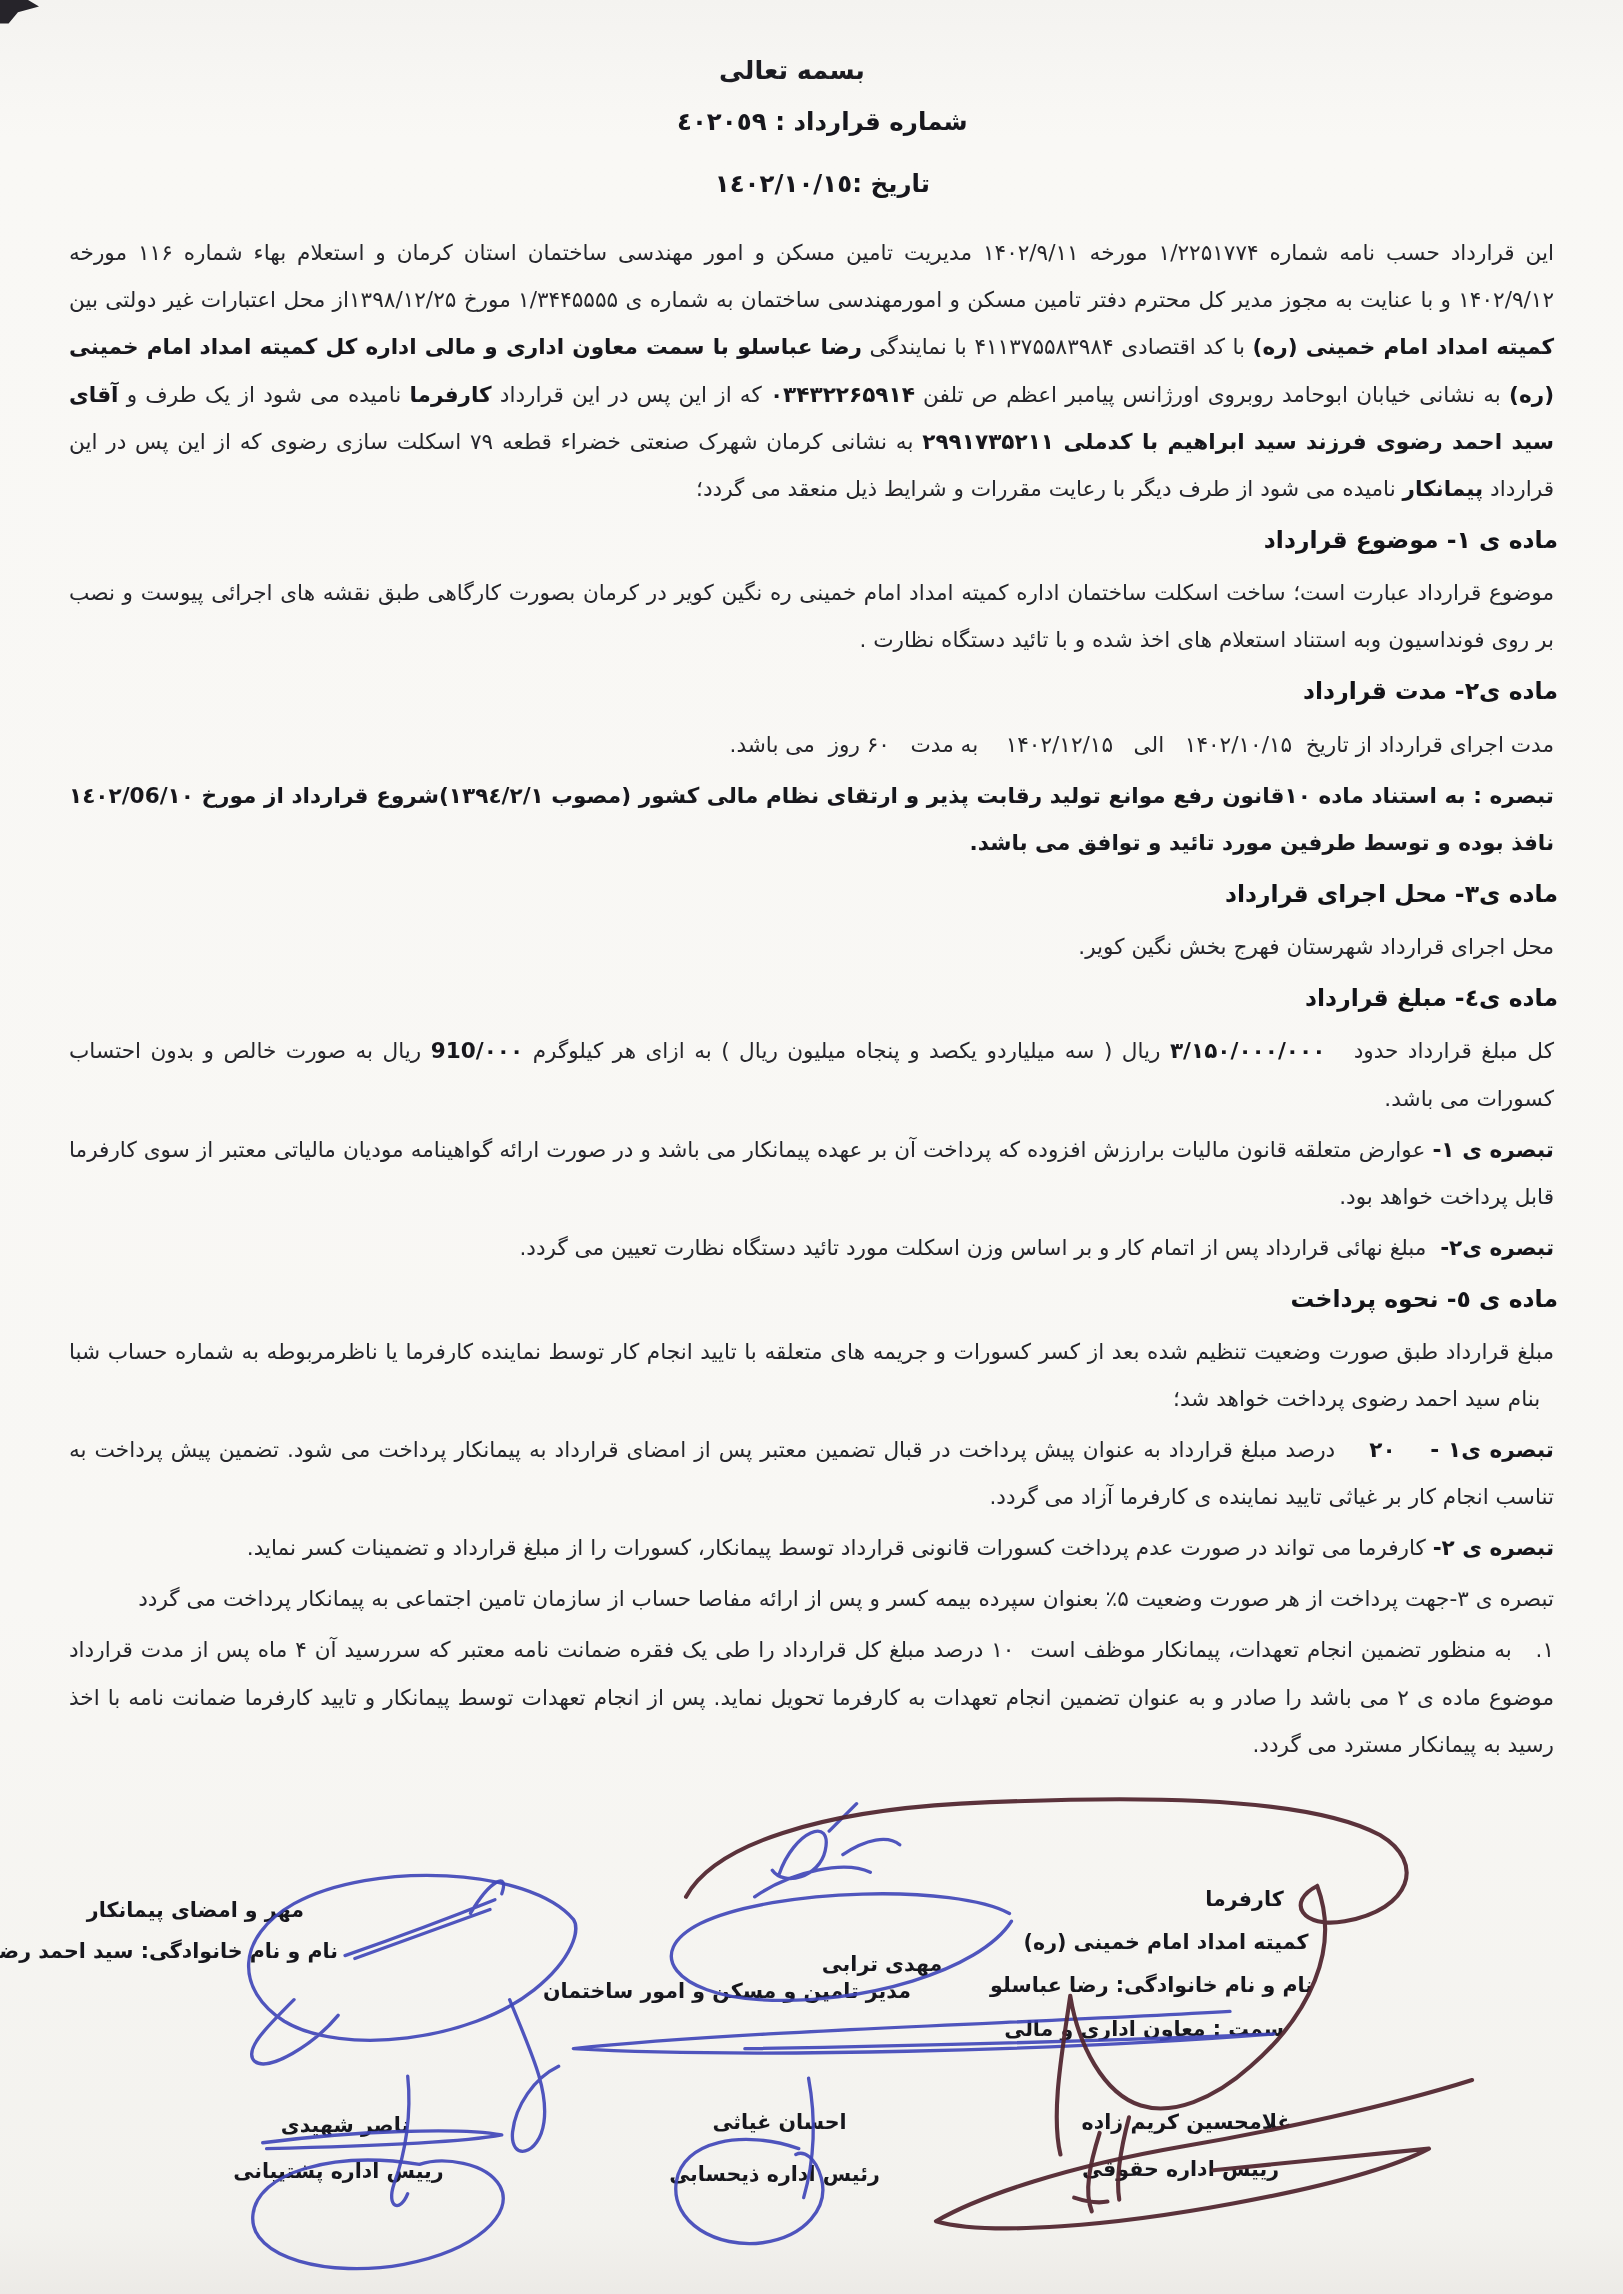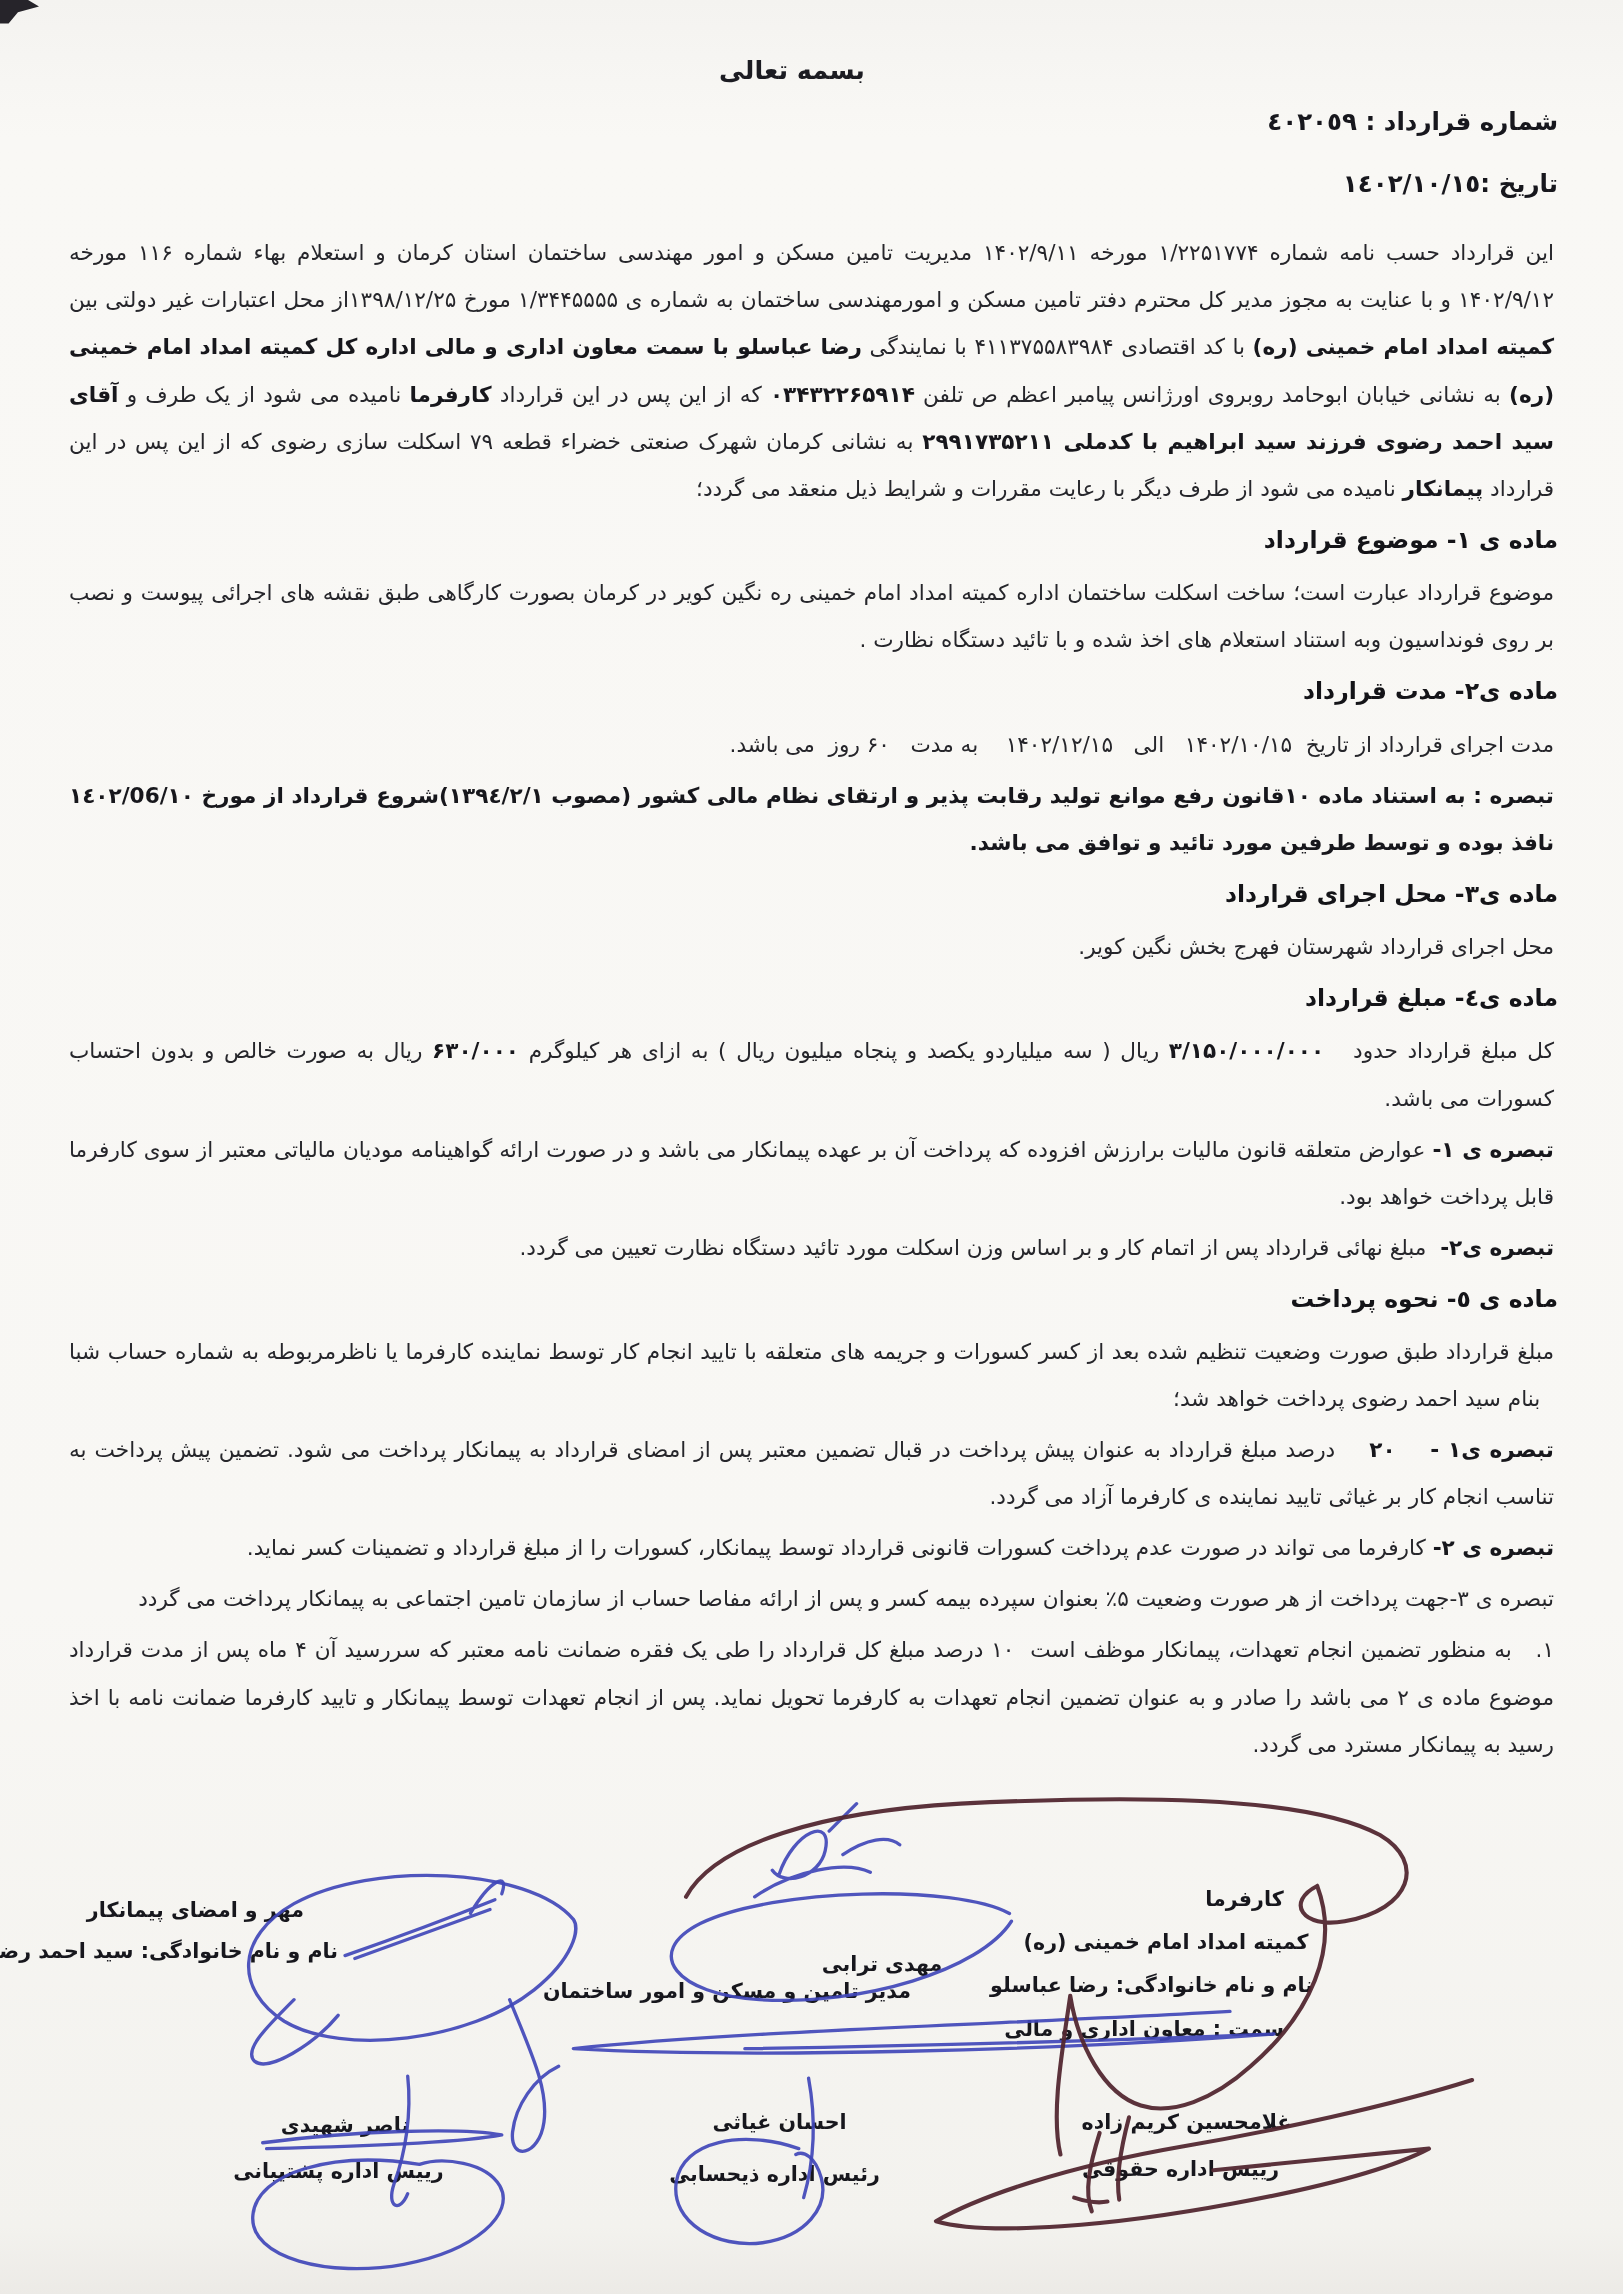--- a/index.html
+++ b/index.html
@@ -12,21 +12,21 @@
   }
   .corner-mark{
     position:absolute;top:0;left:0;width:39px;height:23.5px;background:#26242a;
     clip-path:polygon(0 0,72% 0,100% 28%,46% 52%,22% 100%,0 100%);
   }
   .doc{position:absolute;top:0;left:0;right:0;padding:45px 65px 0;}
   .bismillah{
     text-align:center;font-weight:bold;font-size:25.5px;letter-spacing:0.5px;
     margin:9.8px 39px 5.9px 0;color:#1c1c22;
   }
-  .meta{direction:rtl;text-align:right;padding-left:21.6px;font-weight:bold;font-size:24.5px;line-height:2.55;color:#17171d;margin-bottom:13.7px;}
+  .meta{direction:rtl;text-align:center;padding-left:21.6px;font-weight:bold;font-size:24.5px;line-height:2.55;color:#17171d;margin-bottom:13.7px;}
   .para{margin:4px;font-size:21.6px;line-height:2.18;text-align:justify;}
   .h{font-size:23.5px;font-weight:bold;line-height:2.1;color:#141418;margin:2px 0 0;}
   .b{font-weight:bold;color:#17171c;}
   .sig-line{position:absolute;font-weight:bold;font-size:20.6px;line-height:1.5;color:#17171d;white-space:nowrap;}
   .tc{text-align:center;}
   .ink{position:absolute;top:0;left:0;pointer-events:none;}
   .ink path{fill:none;stroke-linecap:round;stroke-linejoin:round;}
   .ink .blue{stroke:#4046b8;stroke-width:3.4;opacity:.92;}
   .ink .maroon{stroke:#522730;stroke-width:4.2;opacity:.95;}
 </style>
@@ -50,21 +50,21 @@
   <p class="para">موضوع قرارداد عبارت است؛  ساخت اسکلت ساختمان اداره کمیته امداد امام خمینی ره نگین کویر در کرمان بصورت کارگاهی طبق نقشه های اجرائی پیوست و نصب بر روی فونداسیون وبه استناد استعلام های اخذ شده و با تائید دستگاه نظارت .</p>
 
   <div class="h">ماده ی۲- مدت قرارداد</div>
   <p class="para">مدت اجرای قرارداد از تاریخ &nbsp;۱۴۰۲/۱۰/۱۵ &nbsp;&nbsp;الی &nbsp;&nbsp;۱۴۰۲/۱۲/۱۵ &nbsp;&nbsp;&nbsp;به مدت &nbsp;&nbsp;۶۰ روز &nbsp;می باشد.</p>
   <p class="para b">تبصره : به استناد ماده ۱۰قانون رفع موانع تولید رقابت پذیر و ارتقای نظام مالی کشور (مصوب ١٣٩٤/٢/١)شروع قرارداد از مورخ ١٤٠٢/06/١٠ نافذ بوده و توسط طرفین مورد تائید و توافق می باشد.</p>
 
   <div class="h">ماده ی۳- محل اجرای قرارداد</div>
   <p class="para">محل اجرای  قرارداد شهرستان فهرج بخش نگین کویر.</p>
 
   <div class="h">ماده ی٤- مبلغ قرارداد</div>
-  <p class="para"><span>کل مبلغ قرارداد حدود &nbsp;&nbsp;</span><span class="b">۳/۱۵۰/۰۰۰/۰۰۰</span><span> ریال ( سه میلیاردو یکصد و پنجاه  میلیون ریال ) به ازای هر کیلوگرم </span><span class="b">۶۳۰/۰۰۰</span><span> ریال به صورت خالص و بدون احتساب کسورات می باشد.</span></p>
+  <p class="para"><span>کل مبلغ قرارداد حدود &nbsp;&nbsp;</span><span class="b">۳/۱۵۰/۰۰۰/۰۰۰</span><span> ریال ( سه میلیاردو یکصد و پنجاه  میلیون ریال ) به ازای هر کیلوگرم </span><span class="b">910/۰۰۰</span><span> ریال به صورت خالص و بدون احتساب کسورات می باشد.</span></p>
   <p class="para"><span class="b">تبصره ی ۱-</span><span> عوارض متعلقه قانون مالیات برارزش افزوده که پرداخت آن بر عهده پیمانکار می باشد و در صورت ارائه گواهینامه مودیان مالیاتی معتبر از سوی کارفرما قابل پرداخت خواهد بود.</span></p>
   <p class="para"><span class="b">تبصره ی۲-</span><span> &nbsp;مبلغ نهائی قرارداد پس از اتمام کار و بر اساس وزن اسکلت مورد تائید دستگاه نظارت تعیین می گردد.</span></p>
 
   <div class="h">ماده ی ٥- نحوه پرداخت</div>
   <p class="para">مبلغ قرارداد طبق صورت وضعیت تنظیم شده بعد از کسر کسورات و جریمه های متعلقه با تایید انجام کار توسط نماینده کارفرما یا ناظرمربوطه به شماره حساب شبا &nbsp;&nbsp;بنام سید احمد رضوی پرداخت خواهد شد؛</p>
   <p class="para"><span class="b">تبصره ی۱ -</span><span class="b">&nbsp;&nbsp;&nbsp;&nbsp;۲۰&nbsp;&nbsp;&nbsp;</span><span> درصد مبلغ قرارداد به عنوان پیش پرداخت در قبال تضمین معتبر پس از امضای قرارداد به پیمانکار پرداخت می شود. تضمین پیش پرداخت به تناسب انجام کار بر غیاثی تایید نماینده ی کارفرما آزاد می گردد.</span></p>
   <p class="para"><span class="b">تبصره ی ۲-</span><span> کارفرما می تواند در صورت عدم پرداخت کسورات قانونی قرارداد توسط پیمانکار، کسورات را از مبلغ قرارداد و تضمینات کسر نماید.</span></p>
   <p class="para">تبصره ی ۳-جهت پرداخت از هر صورت وضعیت ۵٪ بعنوان سپرده بیمه کسر و پس از ارائه مفاصا حساب از سازمان تامین اجتماعی به پیمانکار پرداخت می گردد</p>
 
   <p class="para">۱. &nbsp;&nbsp;به منظور تضمین انجام تعهدات، پیمانکار موظف است &nbsp;۱۰ درصد مبلغ کل قرارداد را طی یک فقره ضمانت نامه معتبر که سررسید آن ۴ ماه پس از مدت قرارداد موضوع ماده ی ۲ می باشد را صادر و به عنوان تضمین انجام تعهدات به کارفرما تحویل نماید. پس از انجام تعهدات توسط پیمانکار و تایید کارفرما  ضمانت نامه با اخذ رسید به پیمانکار مسترد می گردد.</p>

